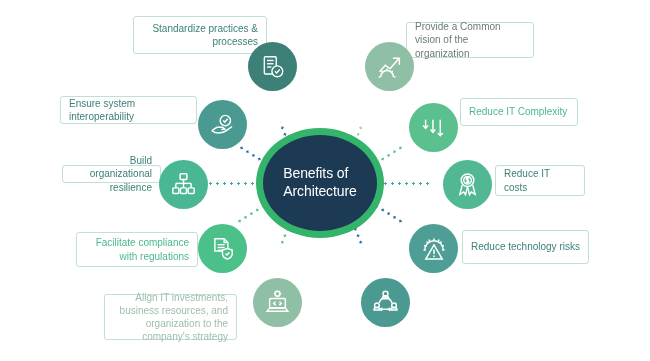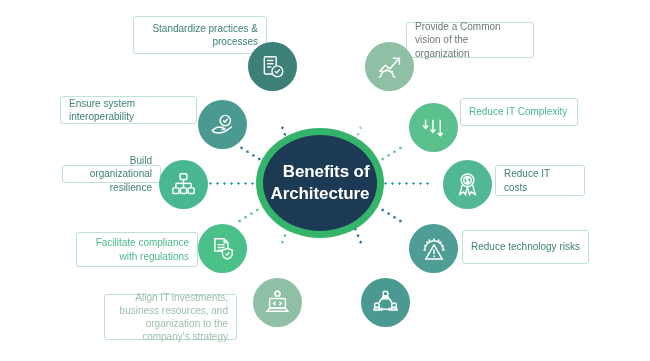--- a/index.html
+++ b/index.html
@@ -18,24 +18,24 @@
     width:128px;height:110px;
     border-radius:50%;
     background:#1d3a54;
     border:7px solid #34b36a;
     box-sizing:border-box;
     display:flex;align-items:center;justify-content:center;
     z-index:6;
   }
   .hub-text{
     color:#ffffff;
-    font-size:17px;
-    font-weight:bold;
+    font-size:14px;
+    font-weight:normal;
     line-height:1.28;
-    text-align:right;
+    text-align:left;
     letter-spacing:-0.1px;
   }
 
   
   .node{
     position:absolute;
     border-radius:50%;
     display:flex;align-items:center;justify-content:center;
     z-index:5;
   }

